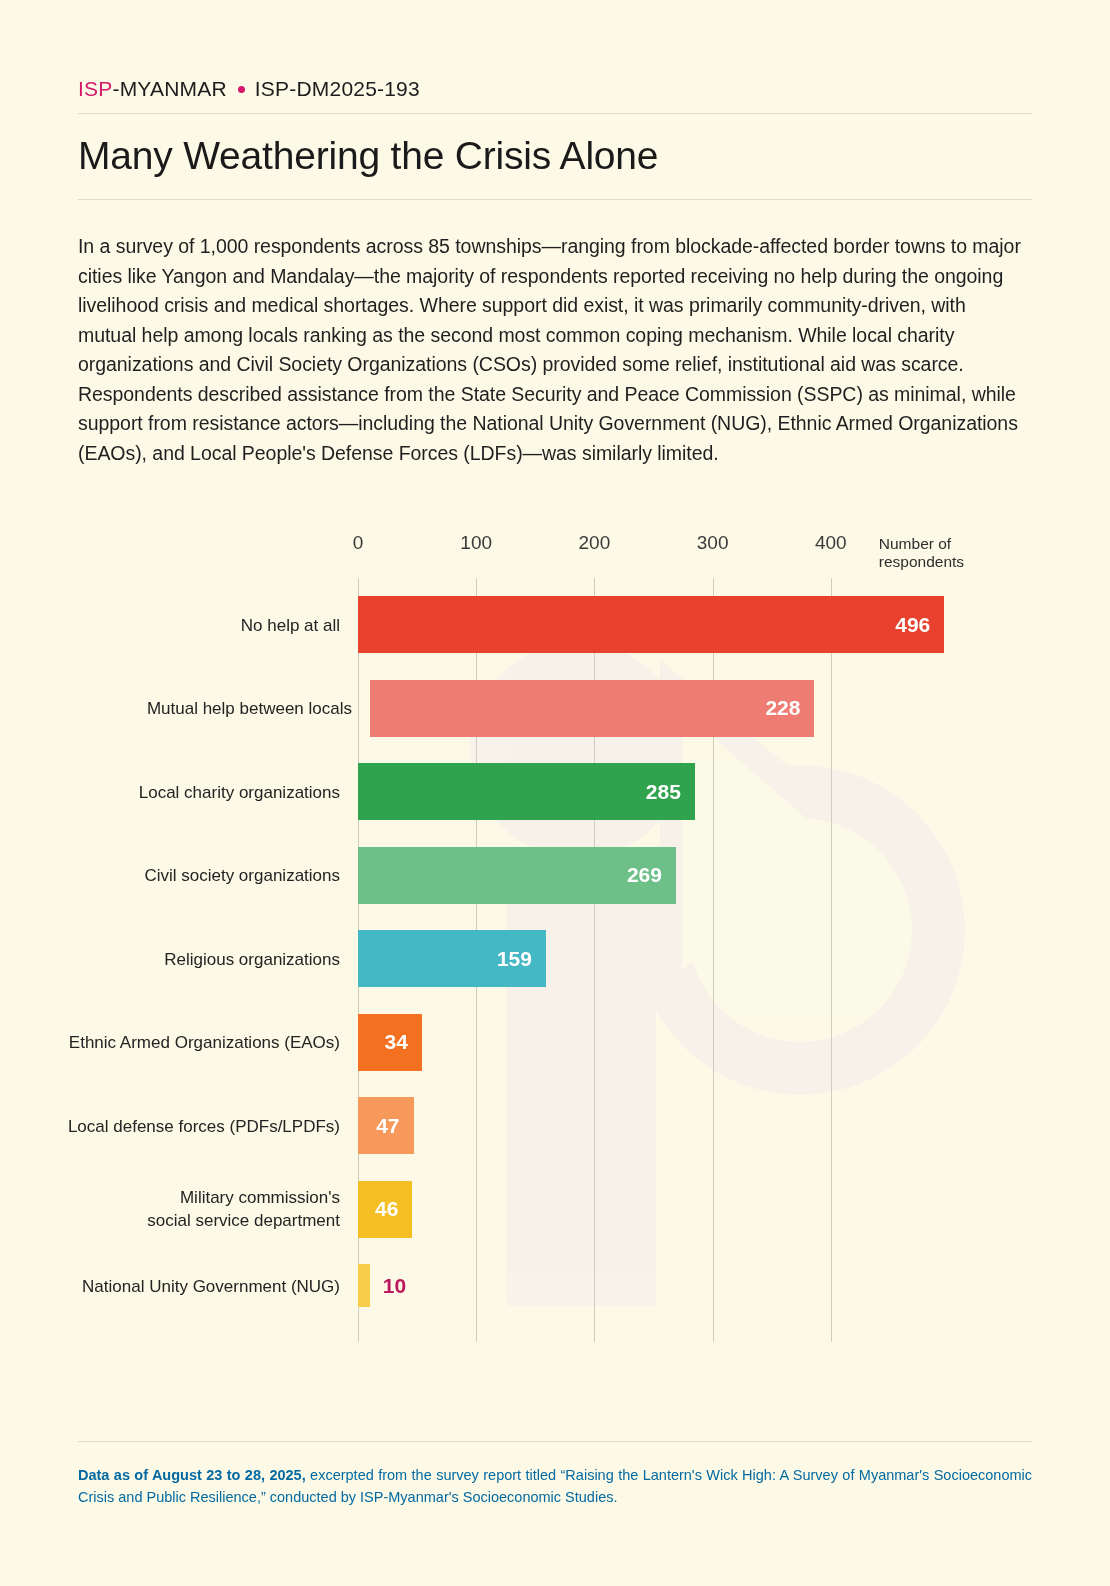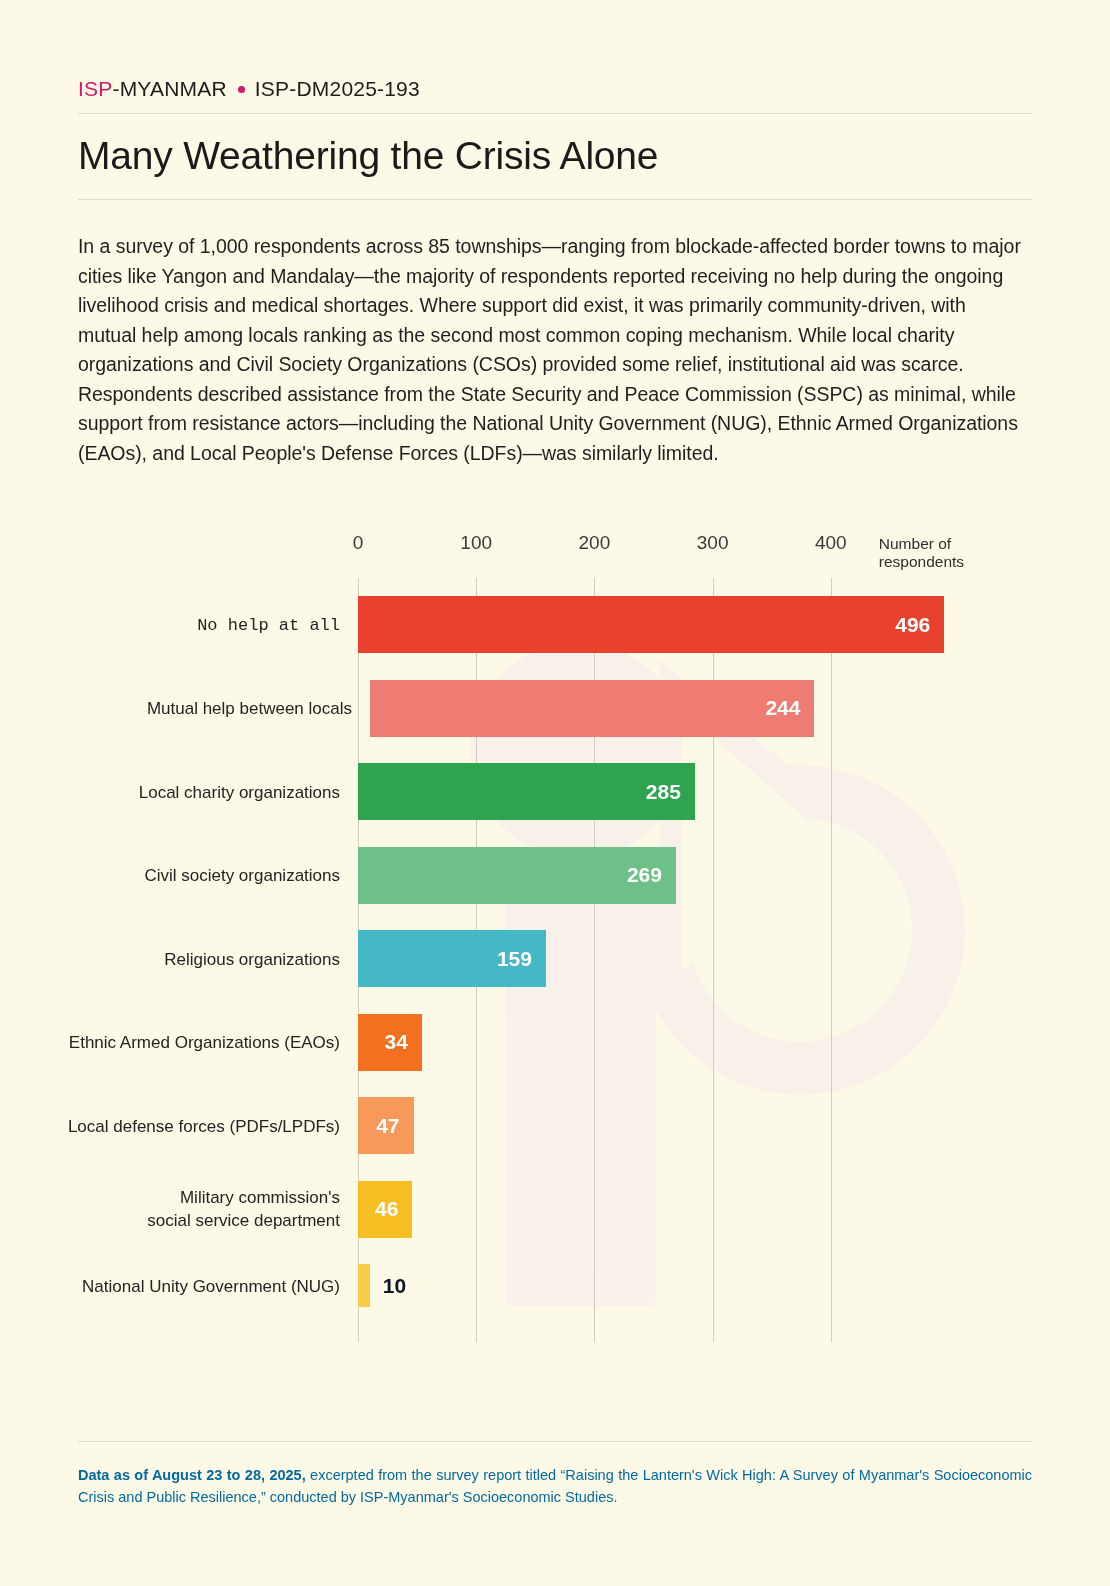--- a/index.html
+++ b/index.html
@@ -151,21 +151,21 @@
     box-sizing: border-box;
   }
   .bar-value {
     font-size: 21px;
     font-weight: 700;
     color: #ffffff;
     padding-right: 14px;
     white-space: nowrap;
   }
   .bar-value.outside {
-    color: #0f172a;
+    color: #be185d;
     padding-right: 0;
     padding-left: 13px;
     position: absolute;
     left: 100%;
   }
 
   
   .footer {
     position: absolute;
     left: 78px;
@@ -226,31 +226,31 @@
         <div id="gridlines">
             <div class="gridline" style="left: 280px;"></div>
             <div class="gridline" style="left: 398.2px;"></div>
             <div class="gridline" style="left: 516.4px;"></div>
             <div class="gridline" style="left: 634.6px;"></div>
             <div class="gridline" style="left: 752.8px;"></div>
           </div>
         <div class="rows" id="rows">
             <div class="row" style="top: 18px; height: 57px;">
               <div style="position: absolute; left: 280px; top: 0px; height: 57px;">
-                <div class="cat-label" style="top: 50%; transform: translateY(-50%); font-family: Liberation Mono, monospace;">No help at all</div>
+                <div class="cat-label" style="top: 50%; transform: translateY(-50%);">No help at all</div>
                 <div class="bar" style="width: 586.272px; background: rgb(232, 66, 47); position: relative;">
                   <span class="bar-value">496</span>
                 </div>
               </div>
             </div>
             <div class="row" style="top: 101.5px; height: 57px;">
               <div style="position: absolute; left: 292px; top: 0px; height: 57px;">
                 <div class="cat-label" style="top: 50%; transform: translateY(-50%);">Mutual help between locals</div>
                 <div class="bar" style="width: 444.432px; background: rgb(238, 124, 114); position: relative;">
-                  <span class="bar-value">244</span>
+                  <span class="bar-value">228</span>
                 </div>
               </div>
             </div>
             <div class="row" style="top: 185px; height: 57px;">
               <div style="position: absolute; left: 280px; top: 0px; height: 57px;">
                 <div class="cat-label" style="top: 50%; transform: translateY(-50%);">Local charity organizations</div>
                 <div class="bar" style="width: 336.87px; background: rgb(47, 163, 78); position: relative;">
                   <span class="bar-value">285</span>
                 </div>
               </div>

